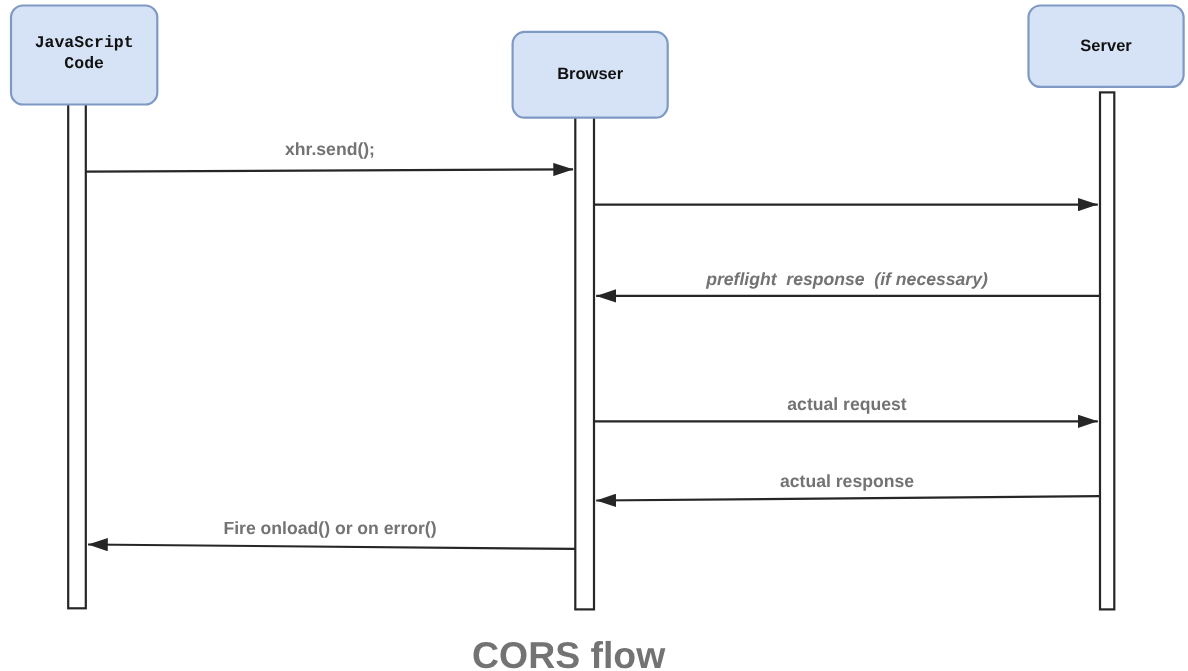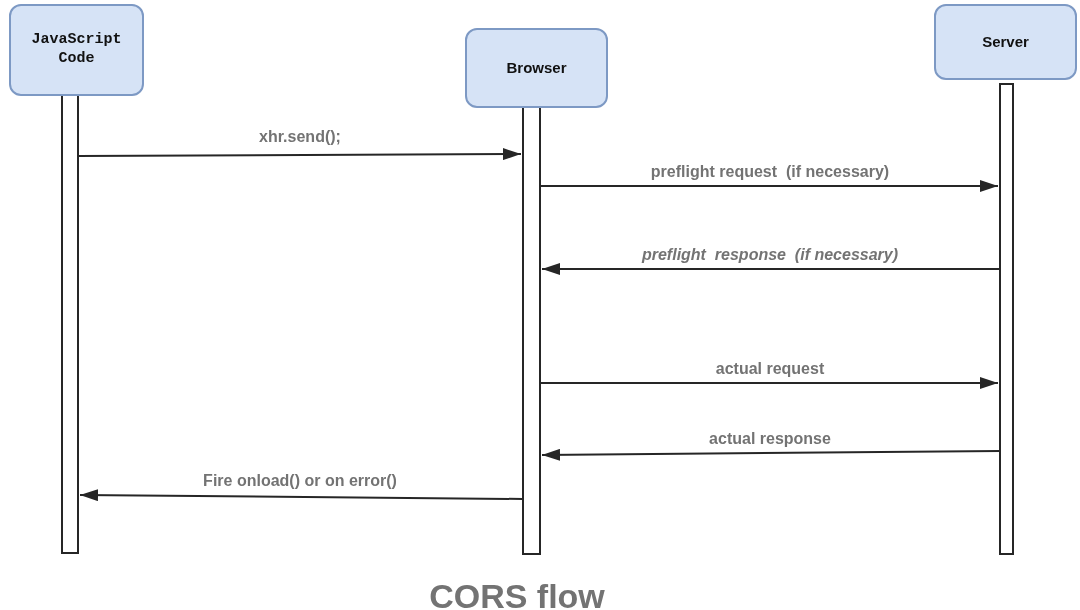--- a/index.html
+++ b/index.html
@@ -109,21 +109,20 @@
 Code</span>
   </div>
   <div class="actor actor-browser">
     <span>Browser</span>
   </div>
   <div class="actor actor-server">
     <span>Server</span>
   </div>
 
   <div class="msg-label msg-1">xhr.send();</div>
-  <div class="msg-label msg-2">preflight request  (if necessary)</div>
   <div class="msg-label msg-3">preflight  response  (if necessary)</div>
   <div class="msg-label msg-4">actual request</div>
   <div class="msg-label msg-5">actual response</div>
   <div class="msg-label msg-6">Fire onload() or on error()</div>
 
   <div class="diagram-title">CORS flow</div>
 
 </div>
 
 </body></html>

